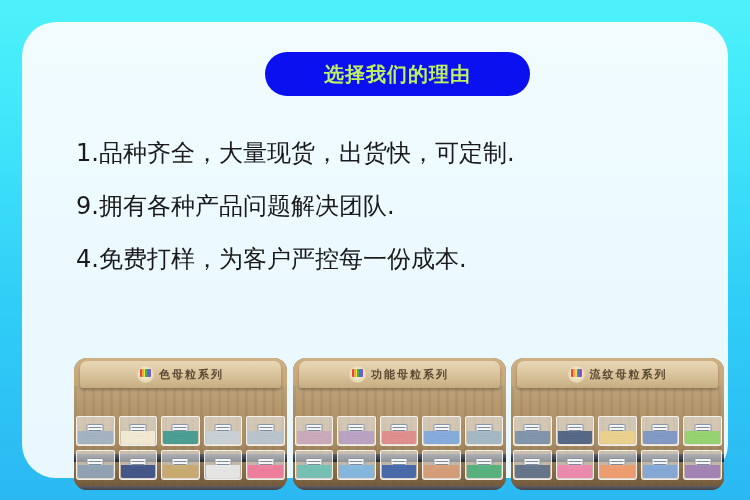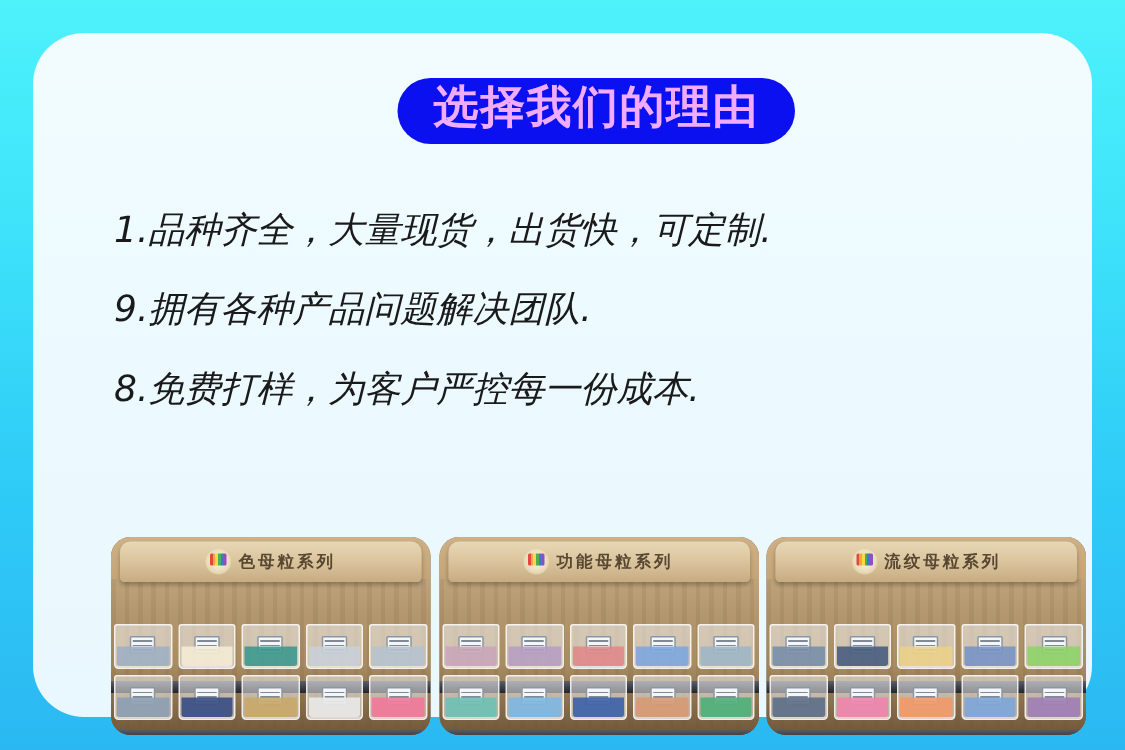--- a/index.html
+++ b/index.html
@@ -43,41 +43,40 @@
     top: 30px;
     width: 265px;
     height: 44px;
     background: #0b10f0;
     border-radius: 22px;
     display: flex;
     align-items: center;
     justify-content: center;
   }
   #title-text {
-    color: #f0abfc;
-    font-size: 30px;
+    color: #bef264;
+    font-size: 20px;
     font-weight: 700;
     letter-spacing: 1px;
     line-height: 1;
-    font-family: Liberation Mono, monospace;
+    font-family: Liberation Sans, sans-serif;
     white-space: nowrap;
   }
 
   
   #bullets {
     position: absolute;
     left: 54px;
     top: 104px;
     width: 620px;
   }
   .bullet-row {
     height: 53px;
     display: flex;
     align-items: center;
-    font-style: italic;
   }
   .bullet-text {
     font-size: 24px;
     color: #1a1a1a;
     font-weight: 500;
     white-space: nowrap;
     font-family: "DejaVu Sans", "Liberation Sans", sans-serif;
     line-height: 1;
   }
 
@@ -225,21 +224,21 @@
     </div>
 
     <div id="bullets">
       <div class="bullet-row">
         <span class="bullet-text">1.品种齐全，大量现货，出货快，可定制.</span>
       </div>
       <div class="bullet-row">
         <span class="bullet-text">9.拥有各种产品问题解决团队.</span>
       </div>
       <div class="bullet-row">
-        <span class="bullet-text">8.免费打样，为客户严控每一份成本.</span>
+        <span class="bullet-text">4.免费打样，为客户严控每一份成本.</span>
       </div>
     </div>
 
     <div id="photos">
 
       <div class="photo">
         <div class="scene">
           <div class="wall-back"></div>
           <div class="sign">
             <span class="sign-logo"></span>

